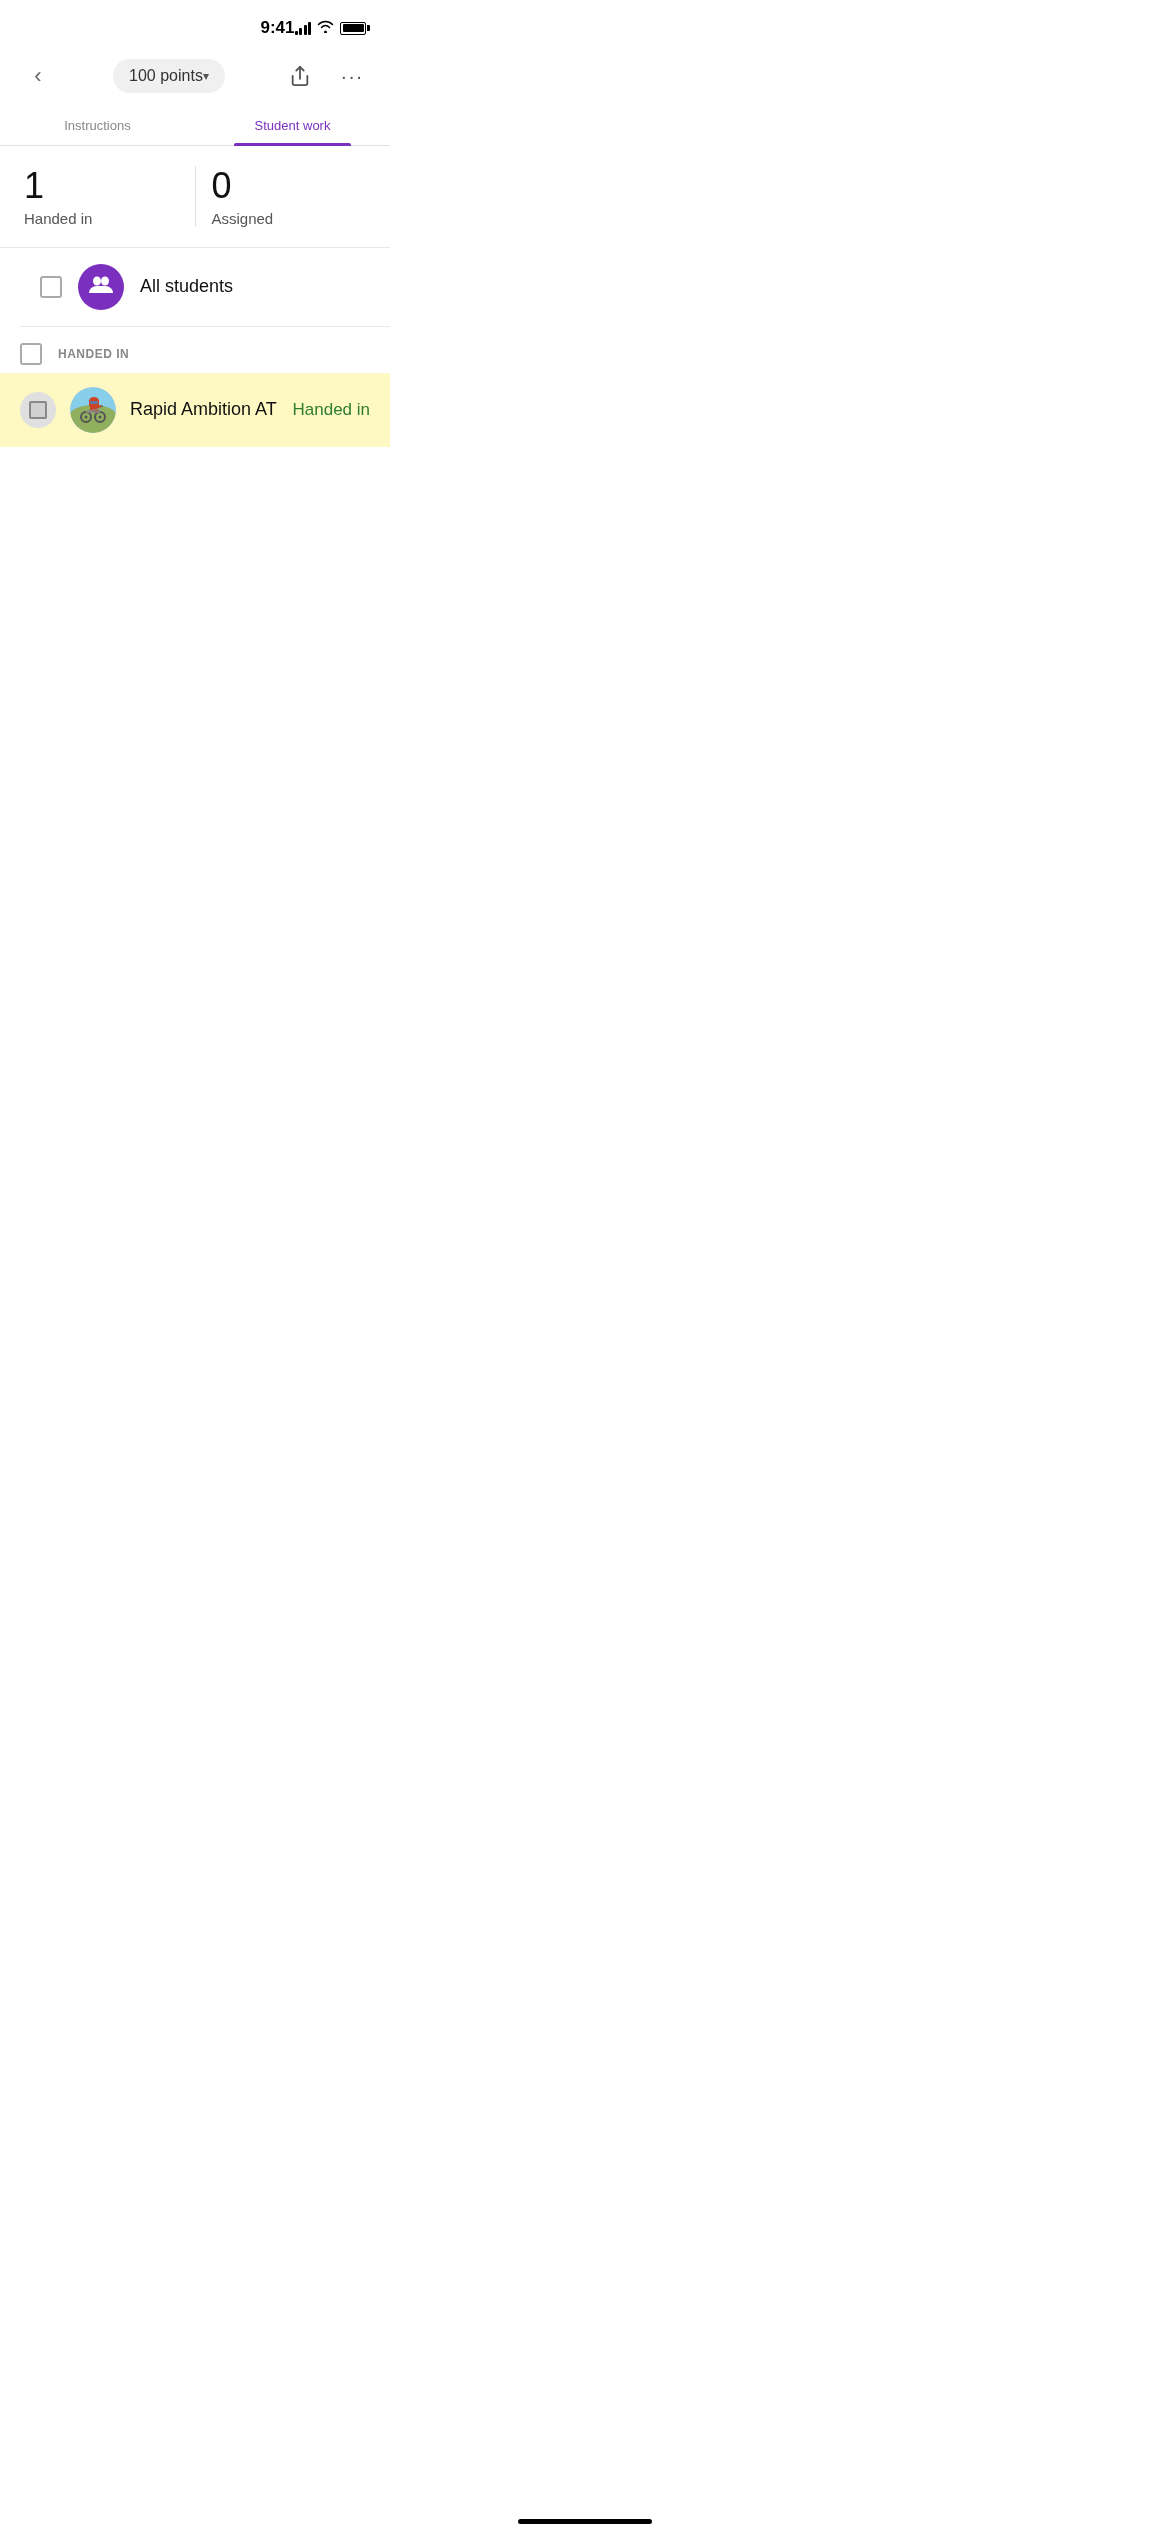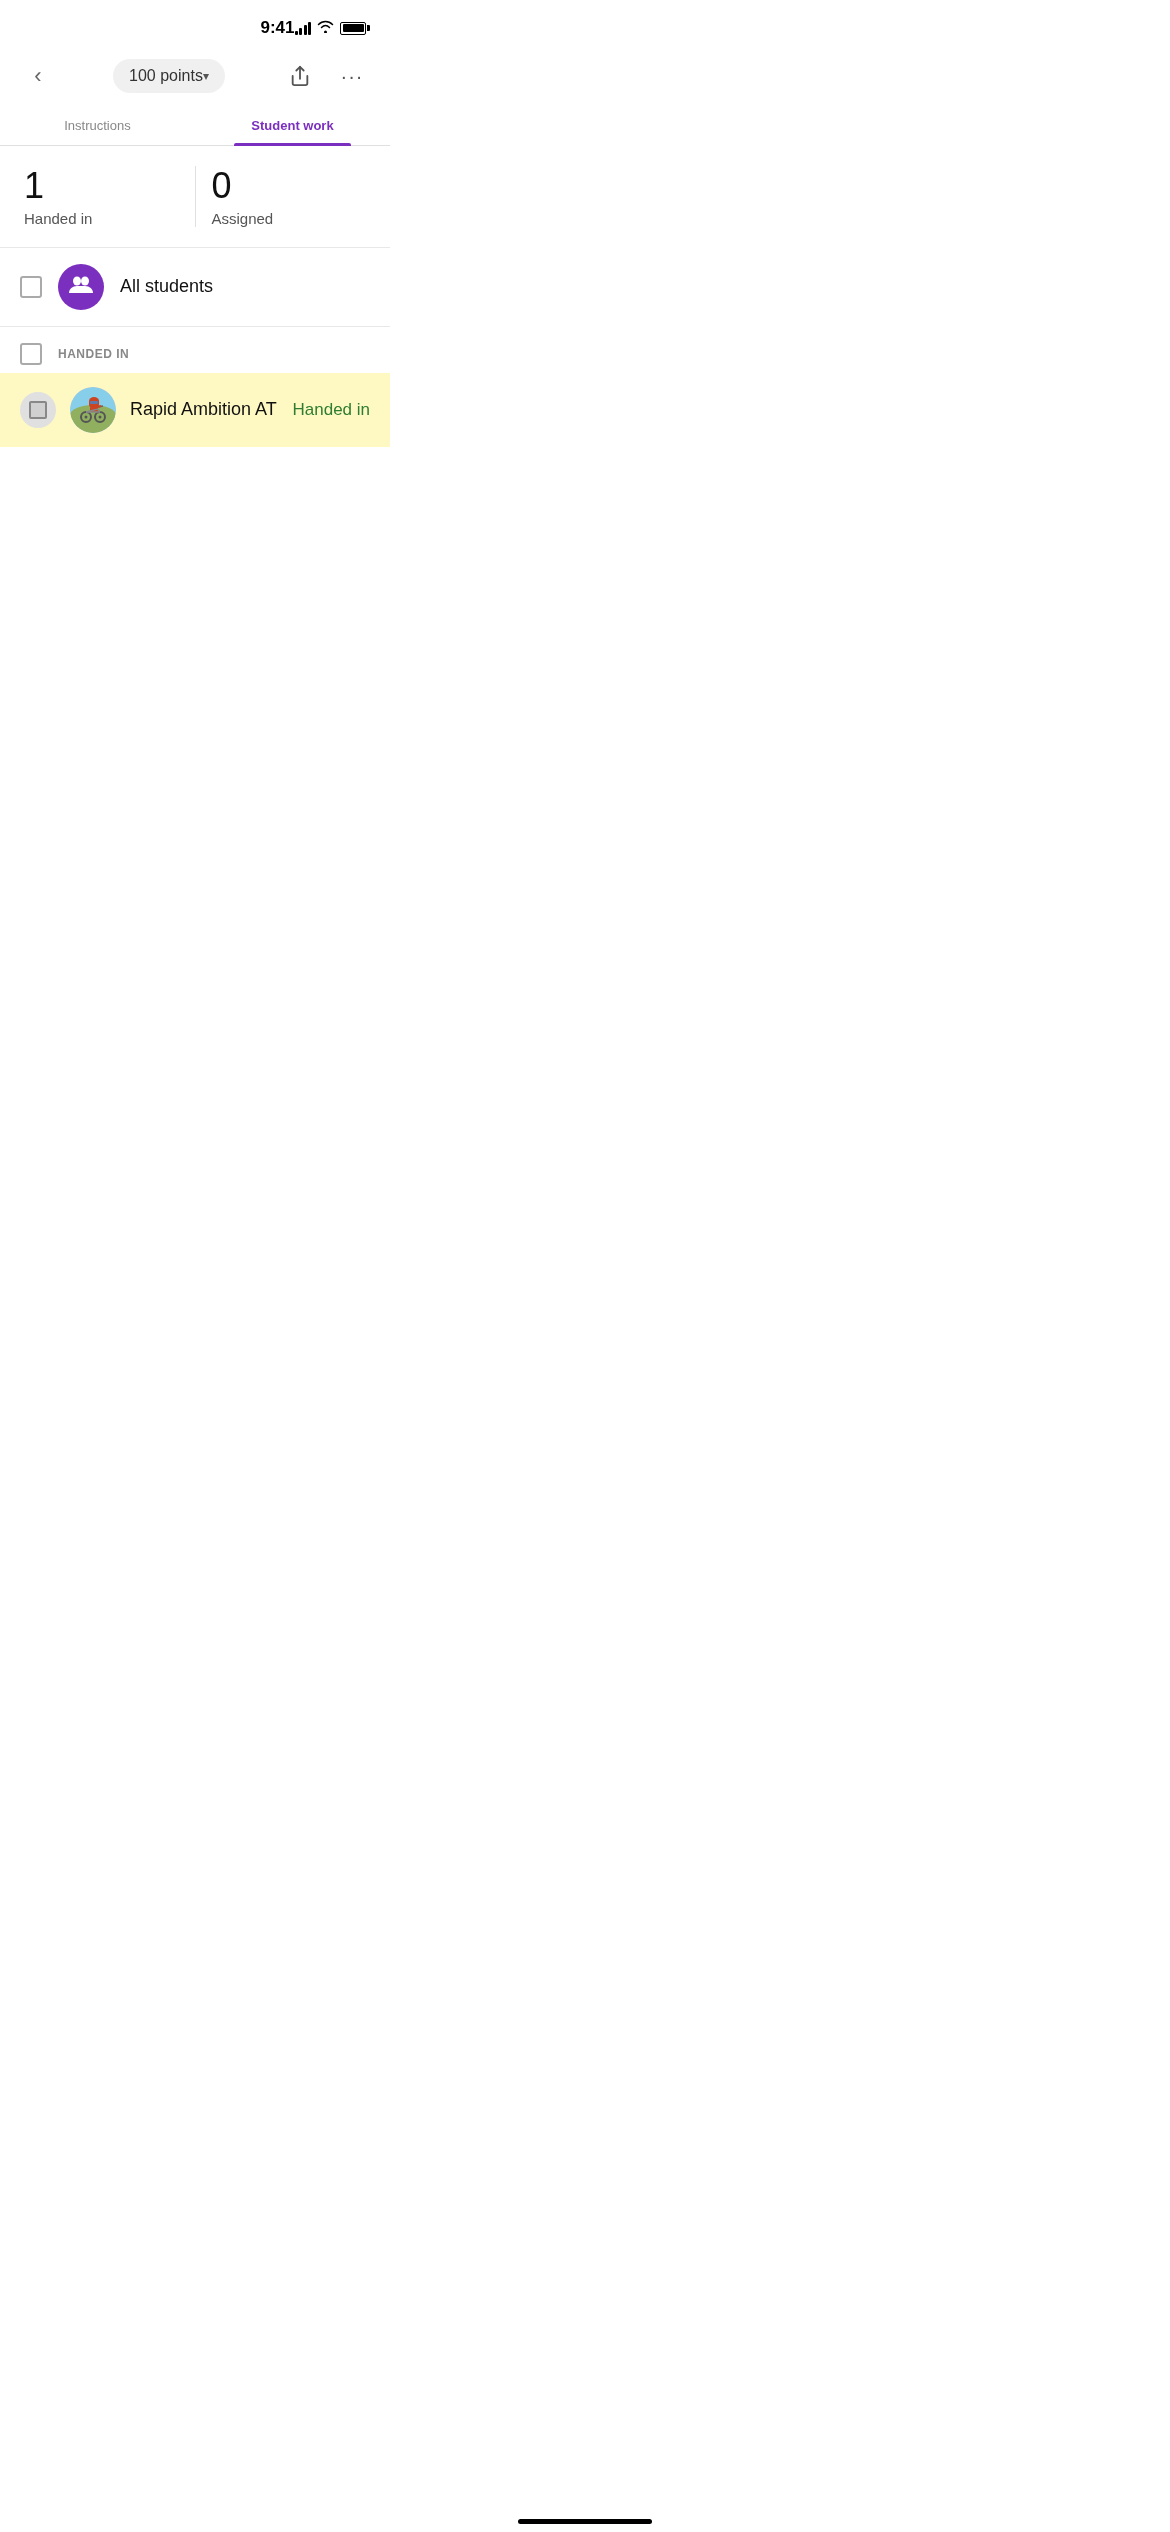--- a/index.html
+++ b/index.html
@@ -166,21 +166,21 @@
       cursor: pointer;
       position: relative;
     }
 
     .tab-instructions {
       color: #888;
     }
 
     .tab-student-work {
       color: #7b2fbe;
-      font-weight: 700;
+      font-weight: 400;
     }
 
     .tab-student-work::after {
       content: '';
       position: absolute;
       bottom: -1px;
       left: 20%;
       right: 20%;
       height: 3px;
       background: #7b2fbe;
@@ -219,20 +219,21 @@
       margin-top: 4px;
     }
 
     
     .all-students-row {
       display: flex;
       align-items: center;
       padding: 16px 20px;
       border-bottom: 1px solid #e8e8e8;
       gap: 16px;
+      margin-left: 20px;
     }
 
     .checkbox {
       width: 22px;
       height: 22px;
       border: 2px solid #aaa;
       border-radius: 3px;
       flex-shrink: 0;
       cursor: pointer;
     }

